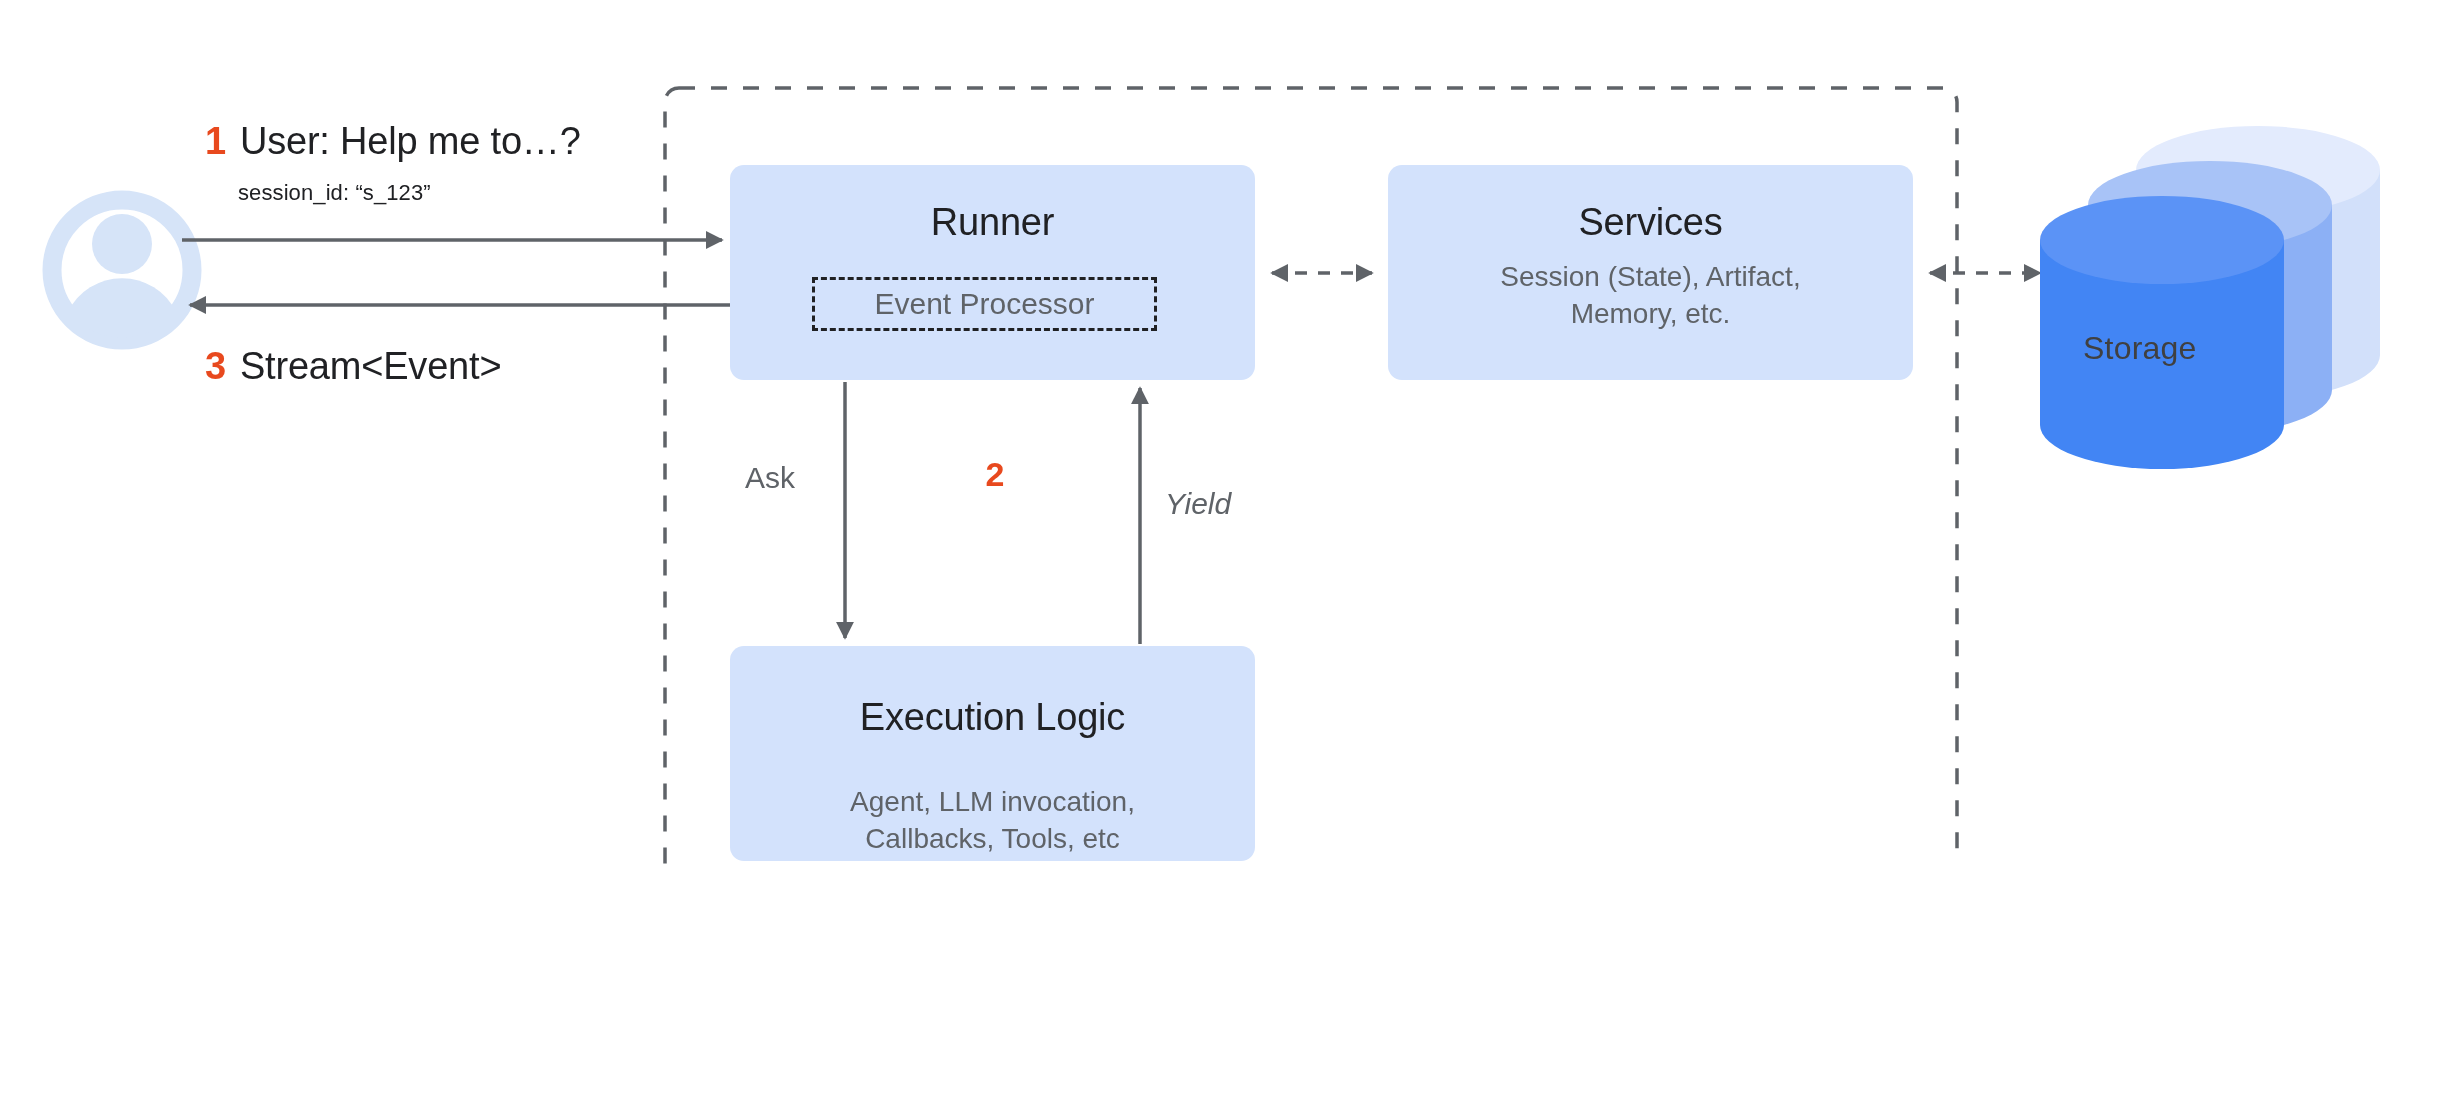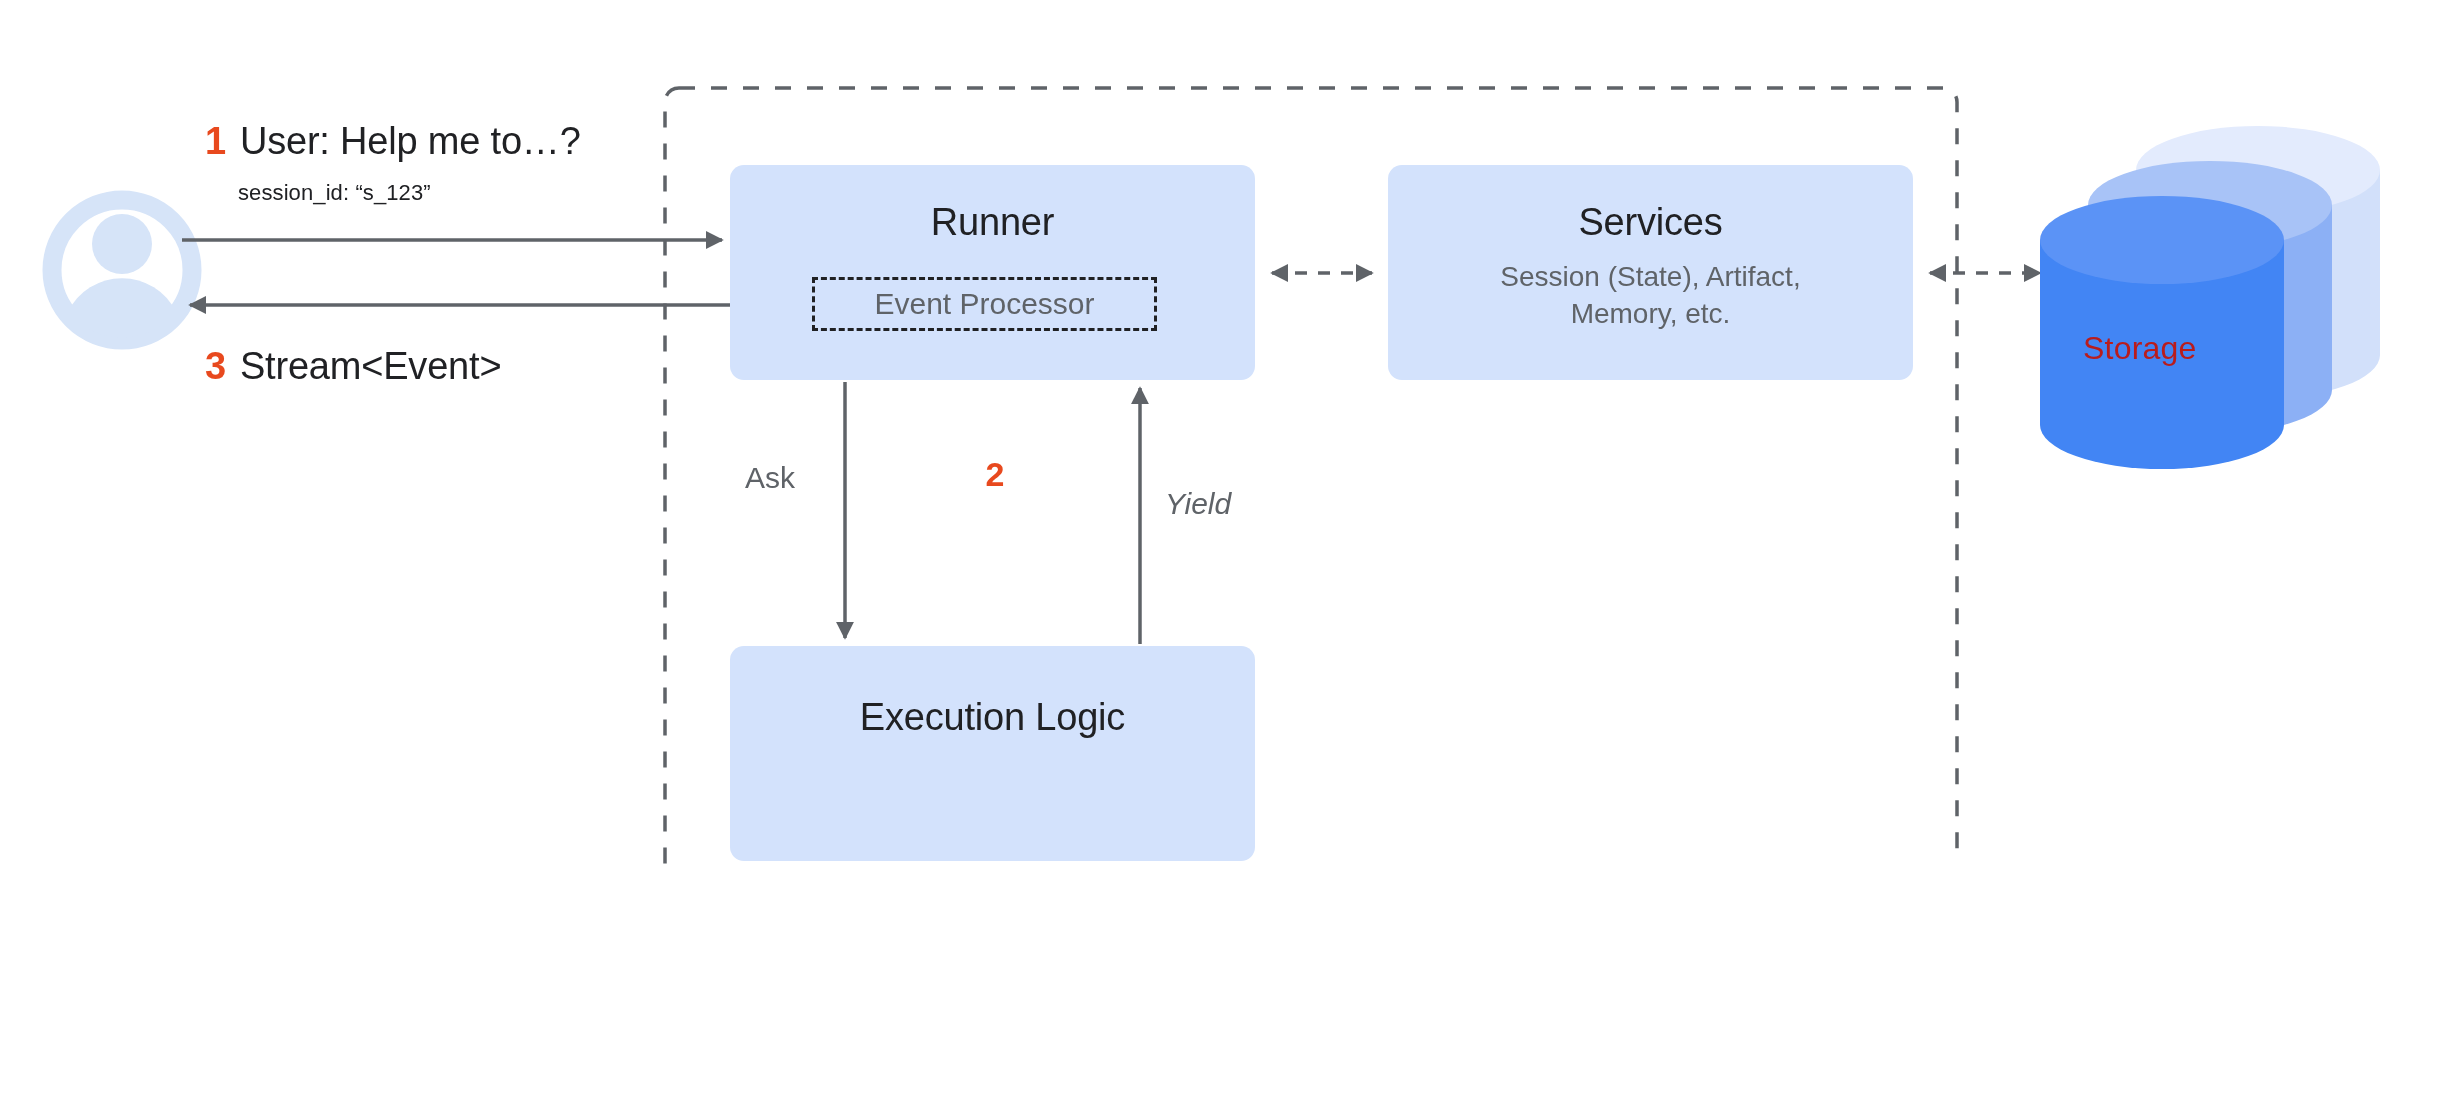--- a/index.html
+++ b/index.html
@@ -166,21 +166,21 @@
     font-size: 38px;
     color: #202124;
     letter-spacing: -0.2px;
   }
 
   
   #storage-label {
     left: 2083px;
     top: 330px;
     font-size: 32px;
-    color: #b91c1c;
+    color: #404040;
     letter-spacing: 0.2px;
   }
 </style>
 </head>
 <body>
 
 <div id="stage">
 
   <svg id="vector-layer" viewBox="0 0 2450 1109">
     <defs>
@@ -245,20 +245,21 @@
     <div id="event-processor-box">Event Processor</div>
   </div>
 
   <div class="node-box" id="services-box">
     <div class="node-title">Services</div>
     <div class="node-sub">Session (State), Artifact,<br>Memory, etc.</div>
   </div>
 
   <div class="node-box" id="execution-logic-box">
     <div class="node-title">Execution Logic</div>
+    <div class="node-sub">Agent, LLM invocation,<br>Callbacks, Tools, etc</div>
   </div>
 
   <div class="lbl" id="ask-label">Ask</div>
   <div class="lbl" id="yield-label">Yield</div>
 
   <div id="event-loop-group">
     <span class="step-num">2</span>
   </div>
 
 

